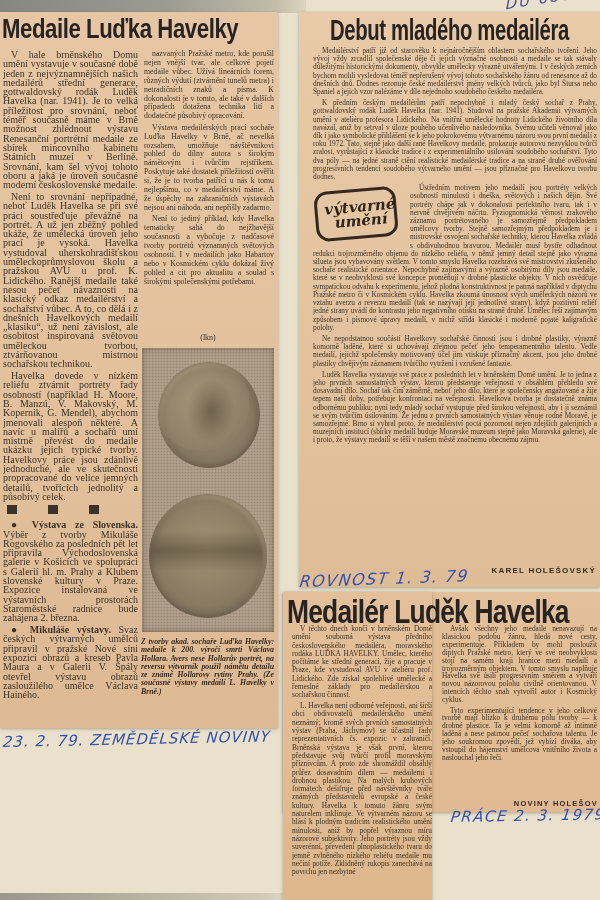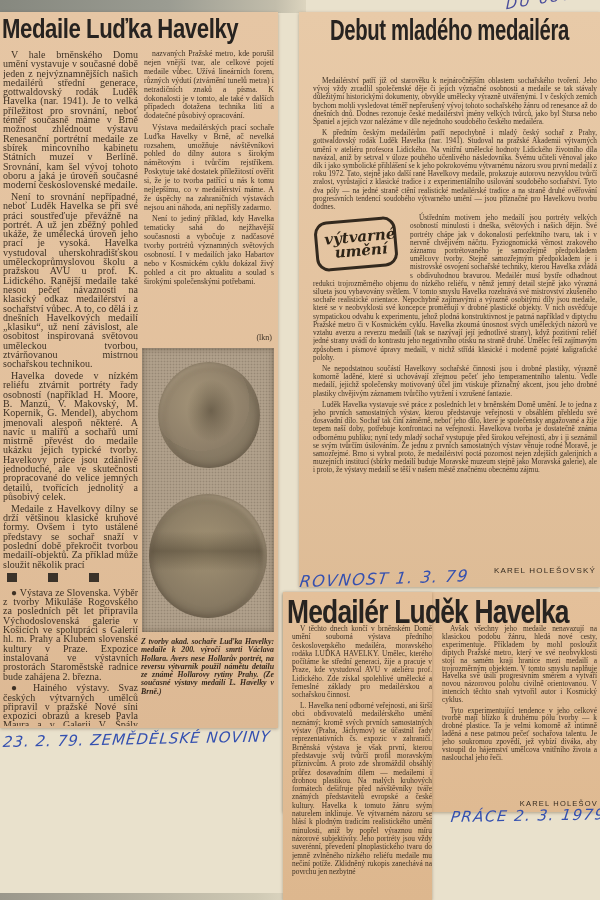--- a/index.html
+++ b/index.html
@@ -30,23 +30,23 @@
     color:#272320;white-space:nowrap;transform-origin:left top;line-height:1;}
   #h-left{left:2px;top:16px;font-size:27px;letter-spacing:-.5px;transform:scaleX(.82);}
   #h-right{left:330px;top:16px;font-size:29px;letter-spacing:-.5px;transform:scaleX(.70);}
   #h-bottom{left:287px;top:595px;font-size:33px;letter-spacing:-1px;transform:scaleX(.80);}
 
   
   .col{position:absolute;overflow:hidden;text-align:justify;color:rgba(48,37,26,.92);}
   .col p{margin:0 0 2.5px 0;text-indent:8px;}
   #l-col1{left:3px;top:50px;width:135px;height:676px;font-size:10px;line-height:9.3px;}
   #l-col2{left:144px;top:50px;width:130px;height:288px;font-size:7.8px;line-height:8.9px;}
-  #l-sig{position:absolute;left:144px;top:333px;width:128px;text-align:right;
+  #l-sig{position:absolute;left:144px;top:333px;width:128px;text-align:center;
     font-size:8px;color:rgba(48,37,26,.92);}
-  .news-lead{font-weight:normal;}
+  .news-lead{font-weight:bold;}
   .sq-row{margin:4px 0 5px 4px;height:10px;}
   .sq{display:inline-block;width:10px;height:9px;background:#3b332a;margin-right:31px;vertical-align:top;}
 
   
   #photo{position:absolute;left:142px;top:348px;width:132px;height:284px;
     background-color:#b0a08b;
     background-image:radial-gradient(rgba(40,30,20,.18) .8px, rgba(0,0,0,0) 1.1px);
     background-size:3px 3px;box-shadow:inset 0 0 6px rgba(60,45,30,.5);}
   .medal{position:absolute;border-radius:50%;}
   #medal1{left:16px;top:14px;width:102px;height:106px;
@@ -57,30 +57,30 @@
     box-shadow:inset 0 0 9px #55493a, inset 2px 3px 5px #c6b598;}
   #medal2{left:7px;top:146px;width:118px;height:124px;
     background:
       linear-gradient(180deg, rgba(0,0,0,0) 30%, rgba(75,65,48,.5) 46%, rgba(0,0,0,0) 62%),
       radial-gradient(circle at 48% 44%, #a29274, #887a63 60%, #6e6250 95%);
     box-shadow:inset 0 0 9px #55493a, inset -2px 3px 5px #c6b598;}
   #caption{left:141px;top:638px;width:133px;height:88px;font-size:7.8px;line-height:8.3px;
     font-style:italic;font-weight:bold;color:rgba(45,34,23,.95);}
 
   
-  #r-body{left:313px;top:47px;width:284px;height:516px;font-size:7.3px;line-height:8.2px;margin-top:30px;}
+  #r-body{left:313px;top:47px;width:284px;height:516px;font-size:7.3px;line-height:8.2px;}
   #r-body p{margin:0 0 3px 0;text-indent:9px;}
   .stamp{float:left;width:88px;height:54px;margin:3px 9px 2px 0;position:relative;shape-outside:inset(0);}
   .stamp-box{position:absolute;left:2px;top:2px;right:4px;bottom:2px;border:3px solid #33291e;
     border-radius:13px;transform:rotate(-5deg);display:flex;flex-direction:column;
     align-items:center;justify-content:center;
     font-family:"DejaVu Serif",serif;font-style:italic;font-weight:bold;color:#2e2417;}
   .stamp-box .s1{font-size:15px;line-height:14px;}
   .stamp-box .s2{font-size:15px;line-height:14px;}
-  .byline{position:absolute;font-family:"Liberation Sans",sans-serif;font-weight:normal;
+  .byline{position:absolute;font-family:"Liberation Sans",sans-serif;font-weight:bold;
     color:#352b20;letter-spacing:1.2px;}
   #r-byline{left:380px;top:566px;width:216px;text-align:right;font-size:8px;}
   #b-byline{left:468px;top:799px;width:130px;text-align:right;font-size:7.5px;}
 
   
   #b-col1{left:292px;top:625px;width:140px;height:275px;font-size:7.4px;line-height:8.3px;}
   #b-col2{left:442px;top:625px;width:155px;height:170px;font-size:7.4px;line-height:7.9px;}
 
   
   .hand{position:absolute;font-family:"DejaVu Sans",sans-serif;font-style:italic;
@@ -104,26 +104,25 @@
 <div class="clip" id="clip2"></div>
 <div class="clip" id="clip3a"></div>
 <div class="clip" id="clip3b"></div>
 
 <div class="headline" id="h-left">Medaile Luďka Havelky</div>
 
 <div class="col" id="l-col1">
   <p>V hale brněnského Domu umění vystavuje v současné době jeden z nejvýznamnějších našich medailérů střední generace, gottwaldovský rodák Luděk Havelka (nar. 1941). Je to velká příležitost pro srovnání, neboť téměř současně máme v Brně možnost zhlédnout výstavu Renesanční portrétní medaile ze sbírek mincovního kabinetu Státních muzeí v Berlíně. Srovnání, kam šel vývoj tohoto oboru a jaká je úroveň současné moderní československé medaile.</p>
   <p>Není to srovnání nepřípadné, neboť Luděk Havelka se při své práci soustřeďuje převážně na portrét. A už jen zběžný pohled ukáže, že umělecká úroveň jeho prací je vysoká. Havelka vystudoval uherskohradišťskou uměleckoprůmyslovou školu a pražskou AVU u prof. K. Lidického. Ranější medaile také nesou pečeť návaznosti na klasický odkaz medailérství a sochařství vůbec. A to, co dělá i z dnešních Havelkových medailí „klasiku“, už není závislost, ale osobitost inspirovaná světovou uměleckou tvorbou, ztvárňovanou mistrnou sochařskou technikou.</p>
   <p>Havelka dovede v nízkém reliéfu ztvárnit portréty řady osobností (například H. Moore, B. Manzú, V. Makovský, M. Kopernik, G. Mendel), abychom jmenovali alespoň některé. A navíc u malířů a sochařů umí mistrně převést do medaile ukázku jejich typické tvorby. Havelkovy práce jsou zdánlivě jednoduché, ale ve skutečnosti propracované do velice jemných detailů, tvořících jednolitý a působivý celek.</p>
-  <p>Medaile z Havelkovy dílny se drží většinou klasické kruhové formy. Ovšem i tyto ustálené představy se sochař snaží v poslední době překročit tvorbou medailí-objektů. Za příklad může sloužit několik prací</p>
   <div class="sq-row">
     <span class="sq"></span><span class="sq"></span><span class="sq"></span>
   </div>
   <p><span class="news-lead">● Výstava ze Slovenska.</span><span> Výběr z tvorby Mikuláše Rogovského za posledních pět let připravila Východoslovenská galerie v Košicích ve spolupráci s Galerií hl. m. Prahy a Klubem slovenské kultury v Praze. Expozice instalovaná ve výstavních prostorách Staroměstské radnice bude zahájena 2. března.</span></p>
-  <p><span class="news-lead">● Hainého výstavy.</span><span> Svaz českých výtvarných umělců připravil v pražské Nové síni expozici obrazů a kreseb Pavla Maura a v Galerii V. Špály otevřel výstavu obrazů zasloužilého umělce Václava Hainého.</span></p>
+  <p><span class="news-lead">● Mikuláše výstavy.</span><span> Svaz českých výtvarných umělců připravil v pražské Nové síni expozici obrazů a kreseb Pavla Maura a v Galerii V. Špály otevřel výstavu obrazů zasloužilého umělce Václava Hainého.</span></p>
 </div>
 
 <div class="col" id="l-col2">
   <p>nazvaných Pražské metro, kde porušil nejen vnější tvar, ale celkové pojetí medaile vůbec. Užívá lineárních forem, různých výdutí (ztvárnění tunelů metra) i netradičních znaků a písma. K dokonalosti je v tomto, ale také v dalších případech dotažena technika lití a dodatečné působivý opracování.</p>
   <p>Výstava medailérských prací sochaře Luďka Havelky v Brně, ač nevelká rozsahem, umožňuje návštěvníkovi pohled do dílny autora s širokým námětovým i tvůrčím rejstříkem. Poskytuje také dostatek příležitostí ověřit si, že je to tvorba patřící u nás k tomu nejlepšímu, co v medailérství máme. A že úspěchy na zahraničních výstavách nejsou ani náhoda, ani nepřišly zadarmo.</p>
   <p>Není to jediný příklad, kdy Havelka tematicky sahá do nejžhavější současnosti a vybočuje z nadčasové tvorby portrétů významných světových osobností. I v medailích jako Habartov nebo v Kosmickém cyklu dokázal živý pohled a cit pro aktualitu a soulad s širokými společenskými potřebami.</p>
 </div>
 <div id="l-sig">(lkn)</div>
 
 <div id="photo">
@@ -153,18 +152,18 @@
 <div class="headline" id="h-bottom">Medailér Luděk Havelka</div>
 
 <div class="col" id="b-col1">
   <p>V těchto dnech končí v brněnském Domě umění souborná výstava předního československého medailéra, moravského rodáka LUĎKA HAVELKY. Umělec, kterého počítáme ke střední generaci, žije a pracuje v Praze, kde vystudoval AVU v ateliéru prof. Lidického. Zde získal spolehlivé umělecké a řemeslné základy pro medailérskou a sochařskou činnost.</p>
   <p>L. Havelka není odborné veřejnosti, ani širší obci obdivovatelů medailérského umění neznámý; kromě svých prvních samostatných výstav (Praha, Jáchymov) se účastnil řady reprezentativních čs. expozic v zahraničí. Brněnská výstava je však první, kterou představuje svůj tvůrčí profil moravským příznivcům. A proto zde shromáždil obsáhlý průřez dosavadním dílem — medailemi i drobnou plastikou. Na malých kruhových formátech dešifruje před návštěvníky tváře známých představitelů evropské a české kultury. Havelka k tomuto žánru svým naturelem inklinuje. Ve výtvarném názoru se hlásí k plodným tradicím realistického umění minulosti, aniž by popřel výraznou míru názorové subjektivity. Jeho portréty jsou vždy suverénní, převedení plnoplastického tvaru do jemně zvlněného nízkého reliéfu medaile mu nečiní potíže. Zklidněný rukopis zanechává na povrchu jen nezbytné</p>
 </div>
 <div class="col" id="b-col2">
   <p>Avšak všechny jeho medaile nenavazují na klasickou podobu žánru, hledá nové cesty, experimentuje. Příkladem by mohl posloužit diptych Pražské metro, který ve své neobvyklosti stojí na samém kraji hranice mezi medailí a trojrozměrným objektem. V tomto smyslu naplňuje Havelka své úsilí progresivním směrem a vytváří novou názorovou polohu civilně orientovanou. V intencích těchto snah vytvořil autor i Kosmický cyklus.</p>
   <p>Tyto experimentující tendence v jeho celkové tvorbě mají blízko k druhému pólu tvorby — k drobné plastice. Ta je velmi komorně až intimně laděná a nese patrnou pečeť sochařova talentu. Je jeho soukromou zpovědí, jež vybízí diváka, aby vstoupil do hájemství umělcova vnitřního života a naslouchal jeho řeči.</p>
 </div>
-<div class="byline" id="b-byline">KAREL HOLEŠOV</div>
+<div class="byline" id="b-byline">NOVINY HOLEŠOV</div>
 
 <div class="hand" id="hw-du">DÚ 680</div>
 <div class="hand" id="hw-zem">23. 2. 79. ZEMĚDĚLSKÉ NOVINY</div>
 <div class="hand" id="hw-rov">ROVNOST 1. 3. 79</div>
 <div class="hand" id="hw-pra">PRÁCE 2. 3. 1979</div>
 
 </body></html>

